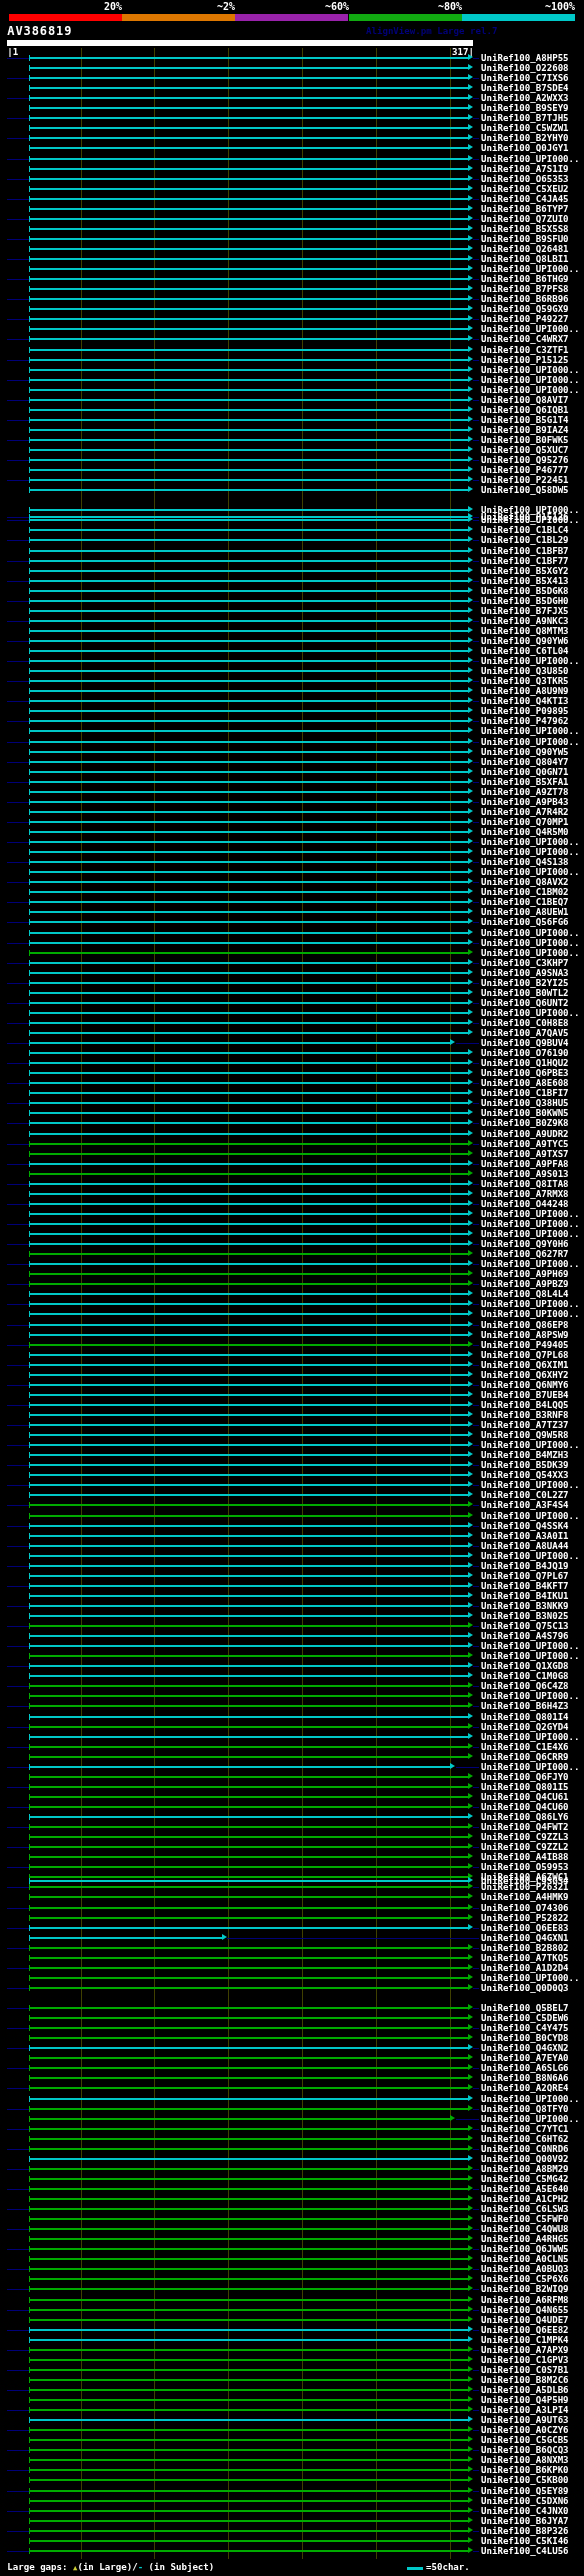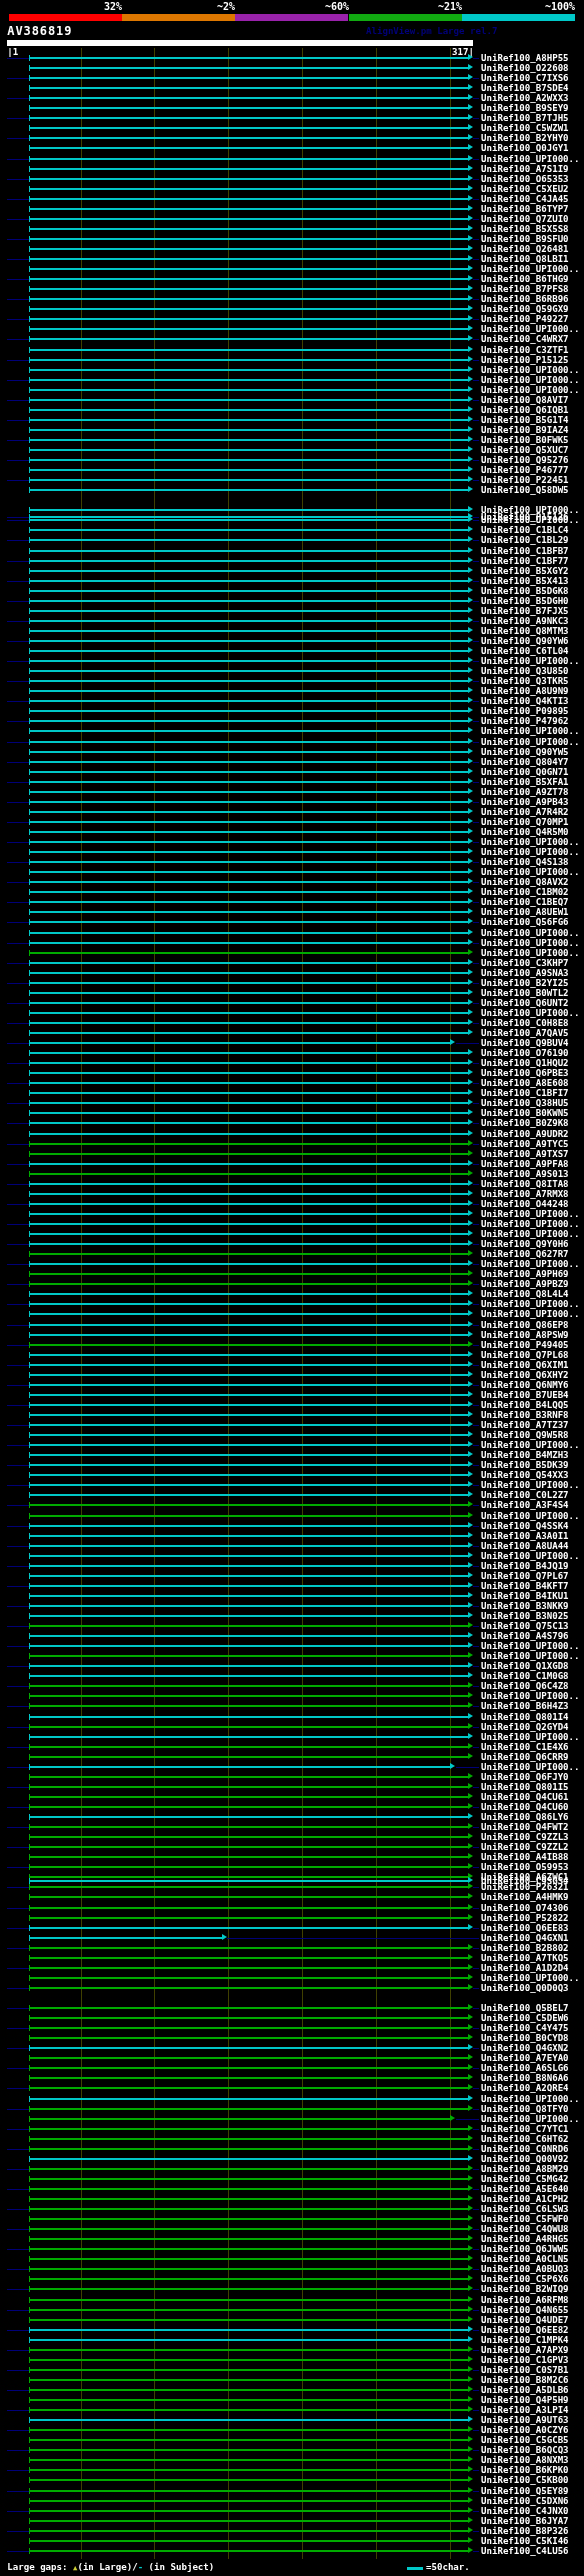--- a/index.html
+++ b/index.html
@@ -28,24 +28,24 @@
 
 <div id="screen">
   <div id="scale-bar">
       <div class="scale-seg" style="left: 9.1px; width: 113px; background: rgb(255, 0, 0);"></div>
       <div class="scale-seg" style="left: 122px; width: 113px; background: rgb(221, 119, 0);"></div>
       <div class="scale-seg" style="left: 235px; width: 113px; background: rgb(153, 34, 170);"></div>
       <div class="scale-seg" style="left: 349px; width: 113px; background: rgb(17, 170, 17);"></div>
       <div class="scale-seg" style="left: 462px; width: 113px; background: rgb(0, 200, 200);"></div>
     </div>
   <div id="scale-labels">
-      <div class="scale-label" style="left: 58px;">32%</div>
+      <div class="scale-label" style="left: 58px;">20%</div>
       <div class="scale-label" style="left: 171px;">~2%</div>
       <div class="scale-label" style="left: 285px;">~60%</div>
-      <div class="scale-label" style="left: 398px;">~21%</div>
+      <div class="scale-label" style="left: 398px;">~80%</div>
       <div class="scale-label" style="left: 511px;">~100%</div>
     </div>
   <div id="app-credit">AlignView.pm Large rel.7</div>
   <div id="query-id">AV386819</div>
   <div id="query-bar"></div>
   <div id="ruler-start">|1</div>
   <div id="ruler-end">317|</div>
   <div id="gridlines">
       <div class="gridline" style="left: 81px;"></div>
       <div class="gridline" style="left: 154px;"></div>

